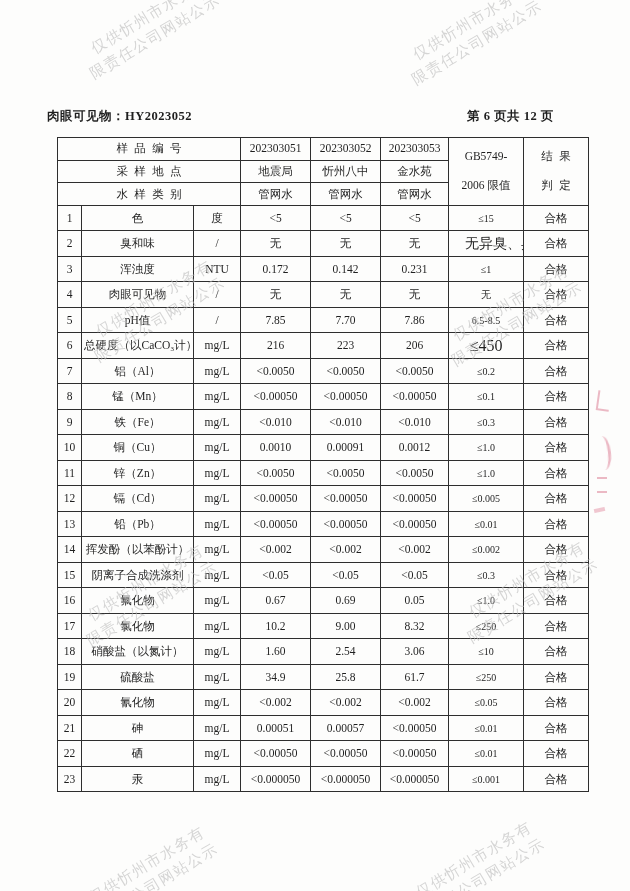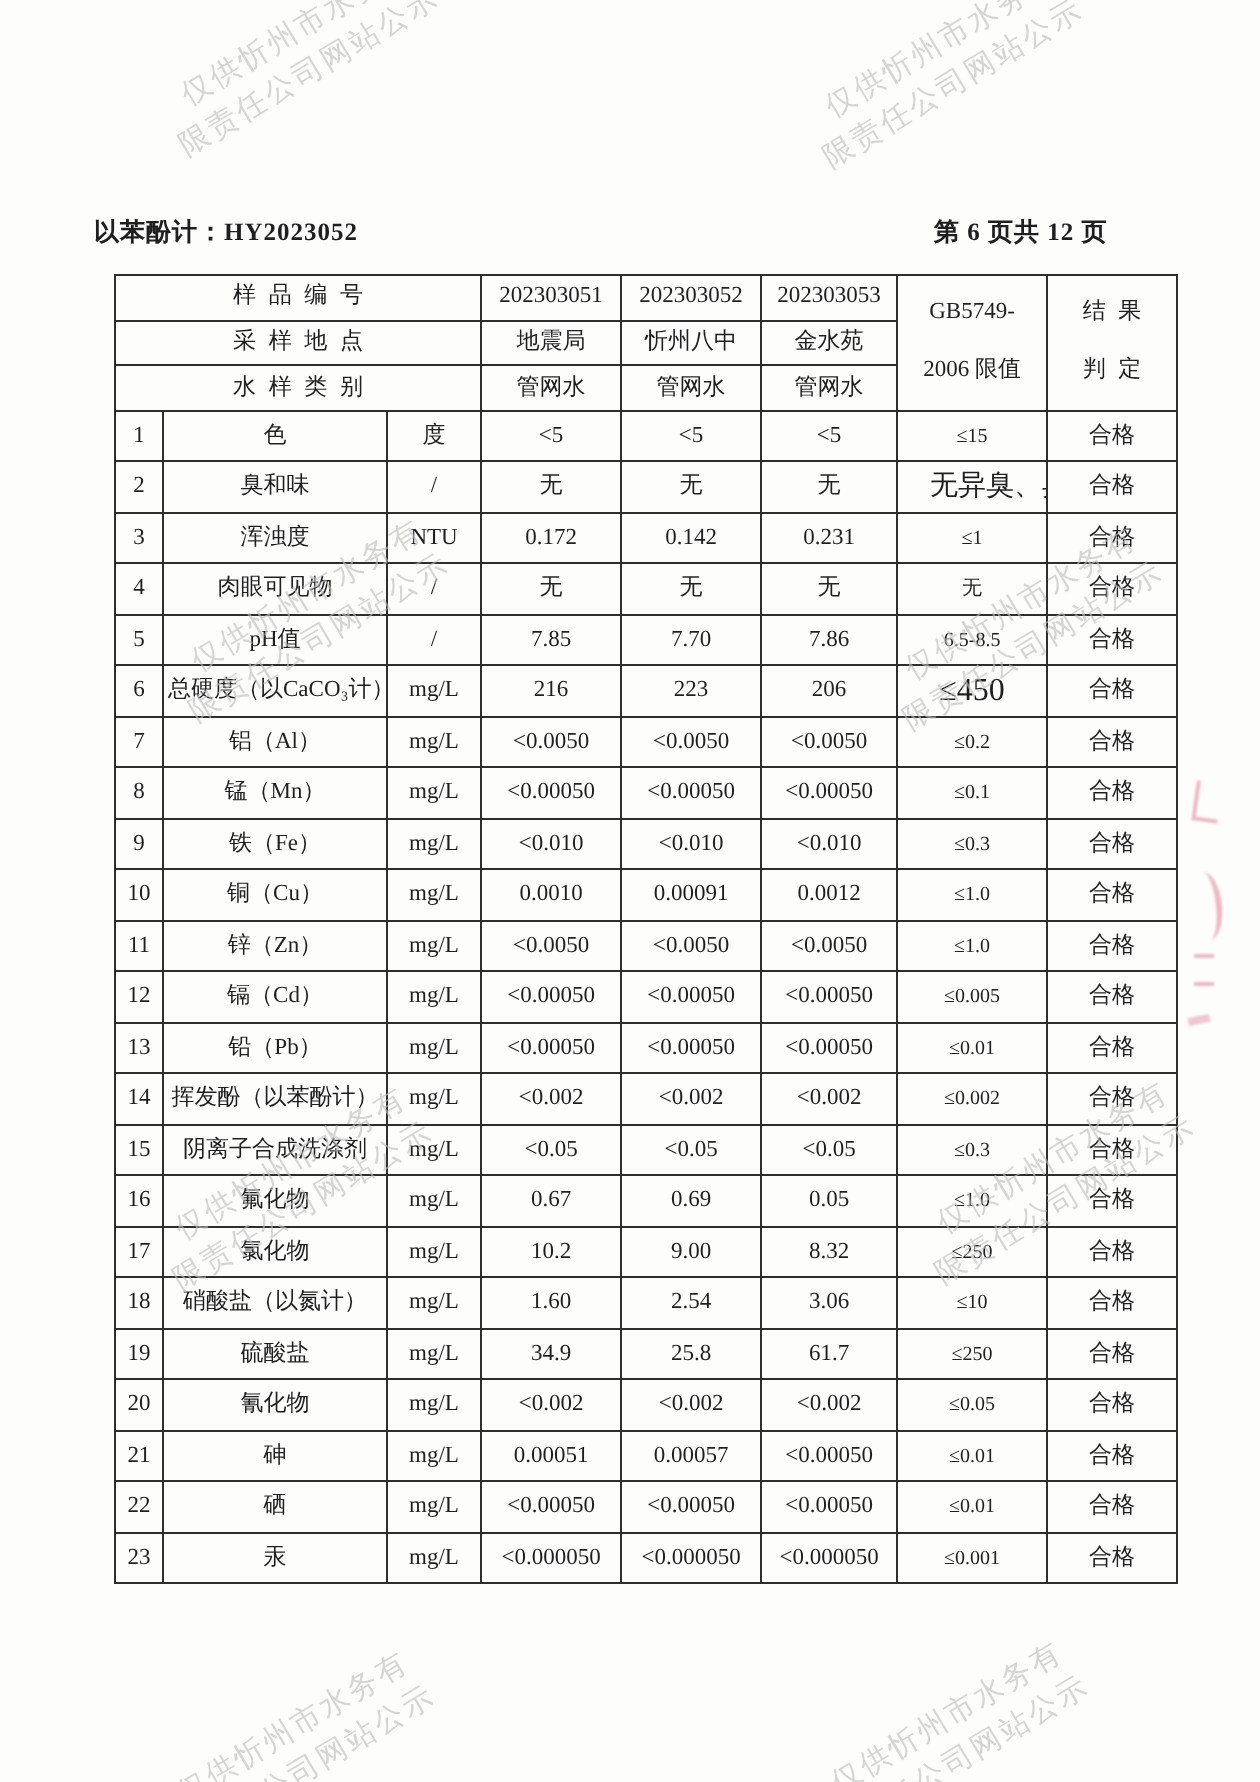--- a/index.html
+++ b/index.html
@@ -105,21 +105,21 @@
   <div class="wm wm8">
       <div class="l1">仅供忻州市水务有</div>
       <div class="l2">限责任公司网站公示</div>
     </div>
 
   <div class="stamp stamp-a"></div>
   <div class="stamp stamp-b"></div>
   <div class="stamp stamp-c"></div>
   <div class="stamp stamp-d"></div>
 
-  <div class="report-no">以苯酚计：HY2023052</div>
+  <div class="report-no">肉眼可见物：HY2023052</div>
   <div class="page-indicator">第 6 页共 12 页</div>
 
   <table class="report outer">
     <colgroup>
       <col style="width:24px">
         <col style="width:112px">
         <col style="width:47px">
       <col style="width:70px">
         <col style="width:70px">
         <col style="width:68px">

